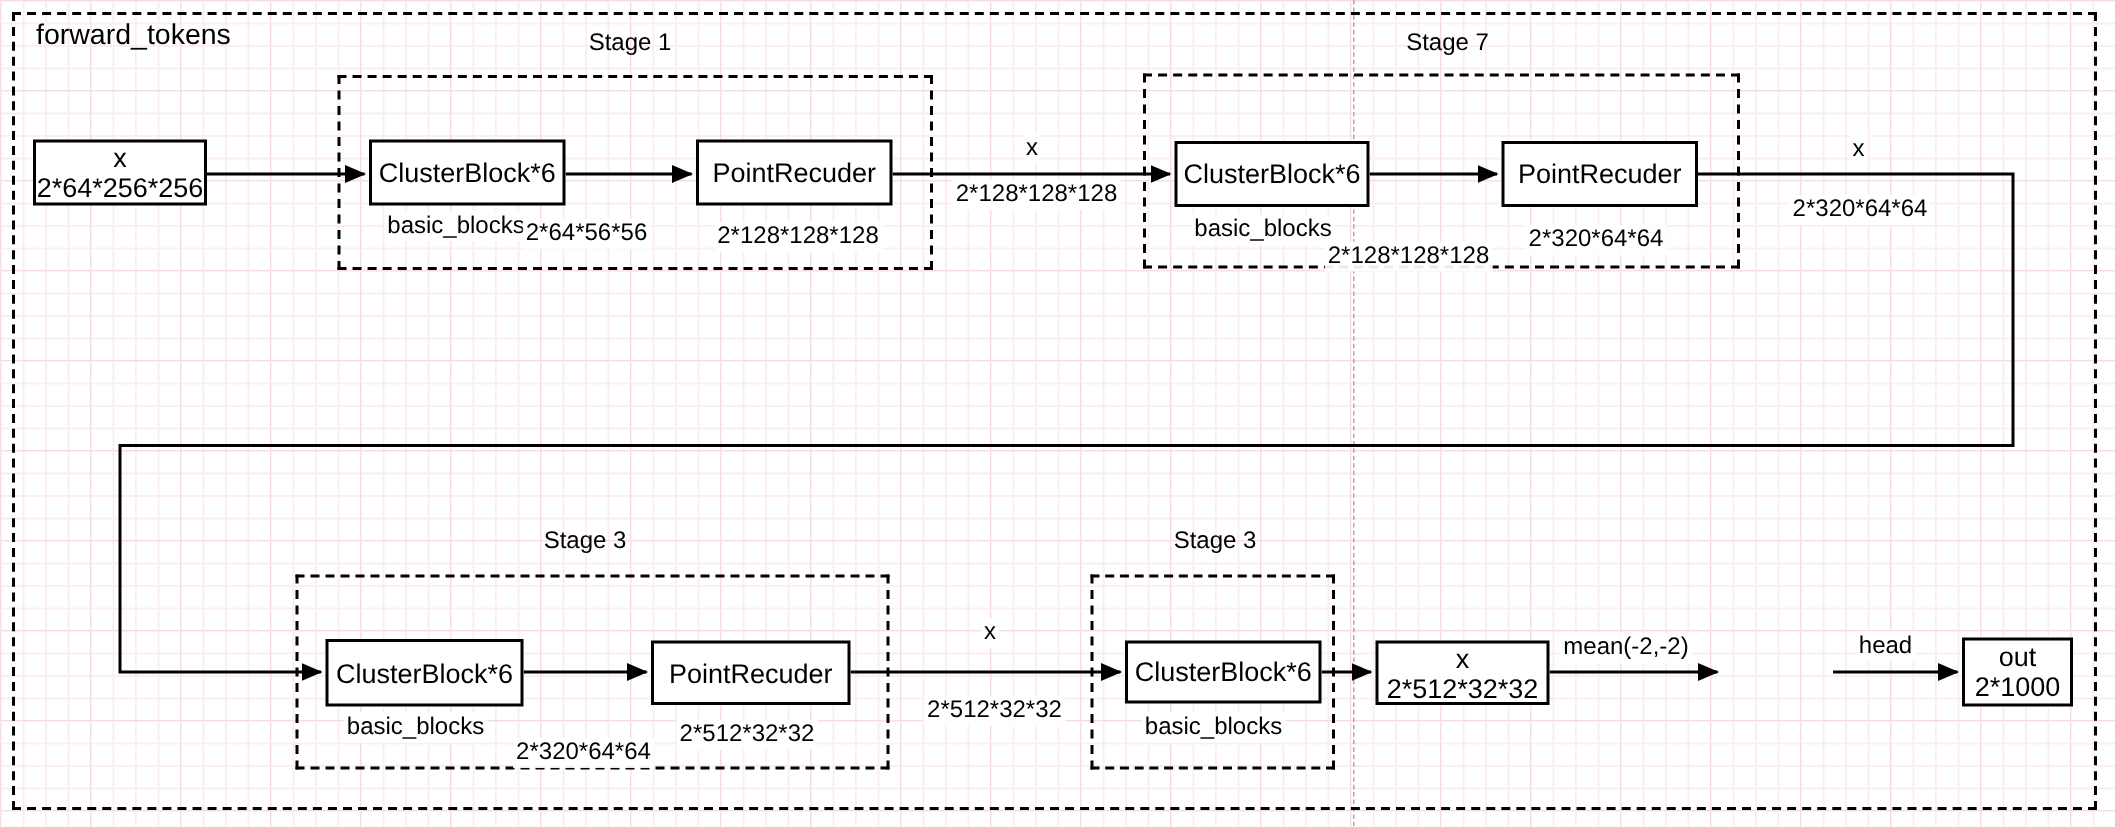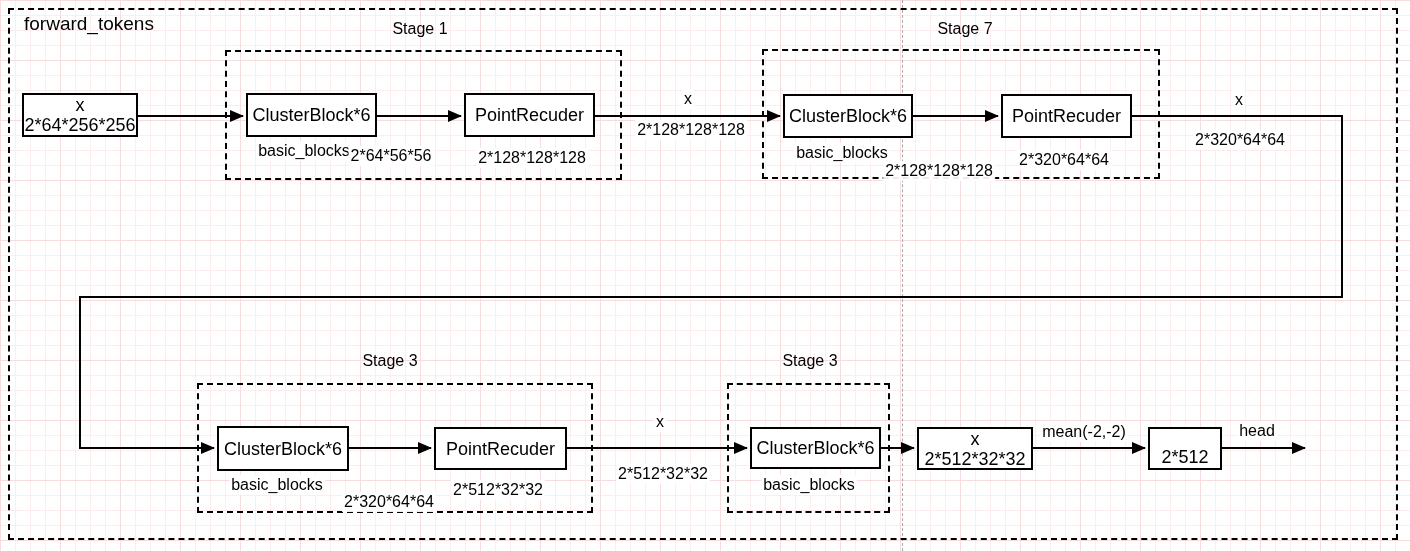--- a/index.html
+++ b/index.html
@@ -97,24 +97,25 @@
 
   <div class="node" style="left:750px;top:427px;width:131px;height:42px;">
     <div>ClusterBlock*6</div>
   </div>
 
   <div class="node" style="left:917px;top:427px;width:116px;height:43px;">
     <div>x</div>
     <div>2*512*32*32</div>
   </div>
 
-  <div class="node bottom-text" style="left:1148px;top:427px;width:74px;height:43px;">
-    <div>2*512</div>
+
+  <div class="node" style="left:1308px;top:425px;width:74px;height:46px;">
+    <div>out</div>
+    <div>2*1000</div>
   </div>
-
 
   <div class="lbl stage-title" style="left:420px;top:19px;">Stage 1</div>
   <div class="lbl stage-title" style="left:965px;top:19px;">Stage 7</div>
   <div class="lbl stage-title" style="left:390px;top:351px;">Stage 3</div>
   <div class="lbl stage-title" style="left:810px;top:351px;">Stage 3</div>
 
   <div class="lbl" style="left:304px;top:141px;">basic_blocks</div>
   <div class="lbl" style="left:391px;top:146px;">2*64*56*56</div>
   <div class="lbl" style="left:532px;top:148px;">2*128*128*128</div>
 

